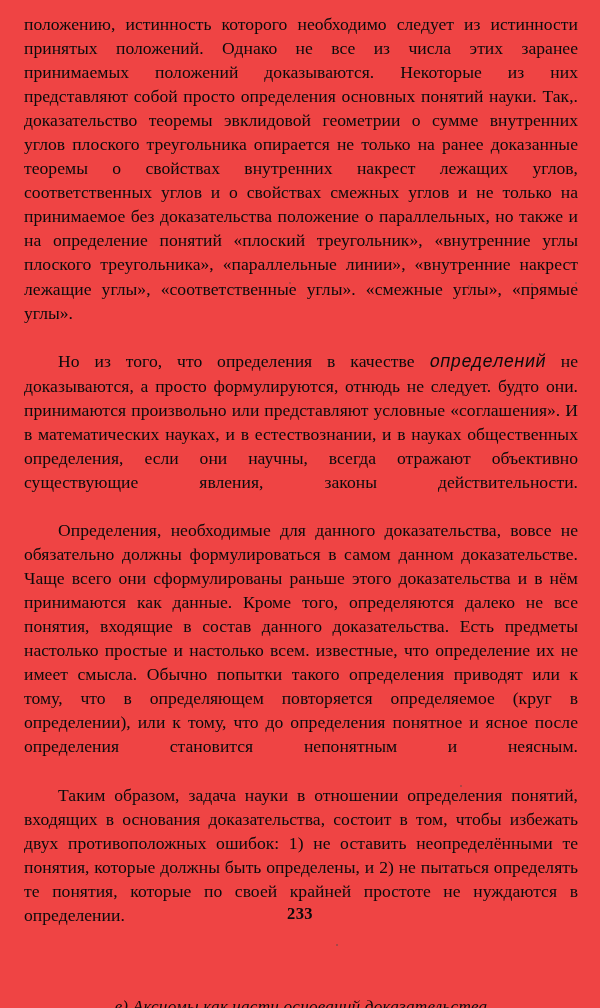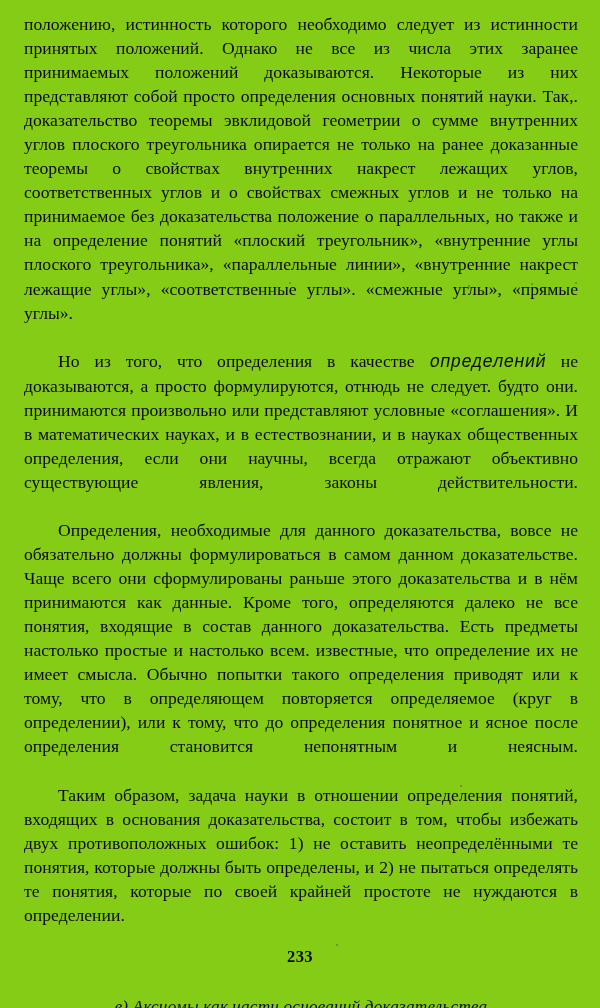--- a/index.html
+++ b/index.html
@@ -14,21 +14,21 @@
     overflow: hidden;
     font-family: "Liberation Serif", "DejaVu Serif", serif;
     color: #0b0b0b;
     position: relative;
   }
 
   
   .page {
     position: absolute;
     inset: 0;
-    background: #84cc16;
+    background: #ef4444;
   }
 
   .text-column {
     position: absolute;
     left: 24px;
     top: 12px;
     width: 554px;
   }
 
   p.para {
@@ -74,21 +74,21 @@
 
   em.ital {
     font-style: italic;
     font-family: Liberation Mono, monospace;
   }
 
   .folio {
     position: absolute;
     left: 0;
     right: 0;
-    top: 947px;
+    top: 904px;
     text-align: center;
     font-size: 16.5px;
     font-weight: bold;
     letter-spacing: 0.4px;
   }
 
   
   .speck {
     position: absolute;
     background: #4a4a4a;

